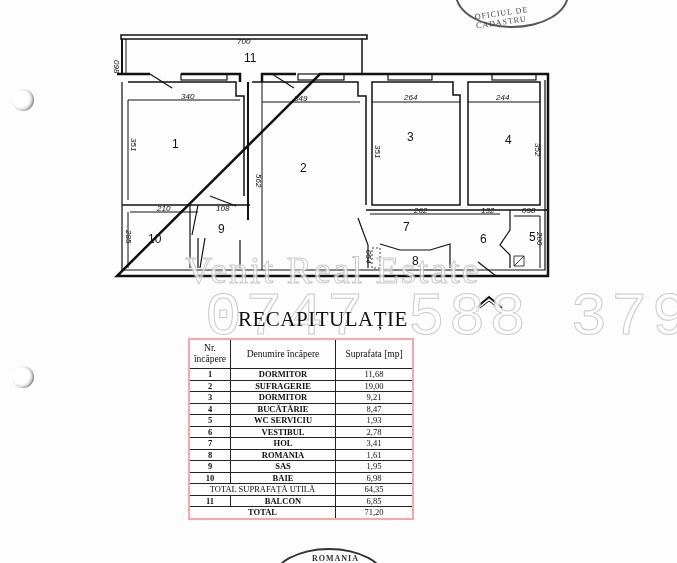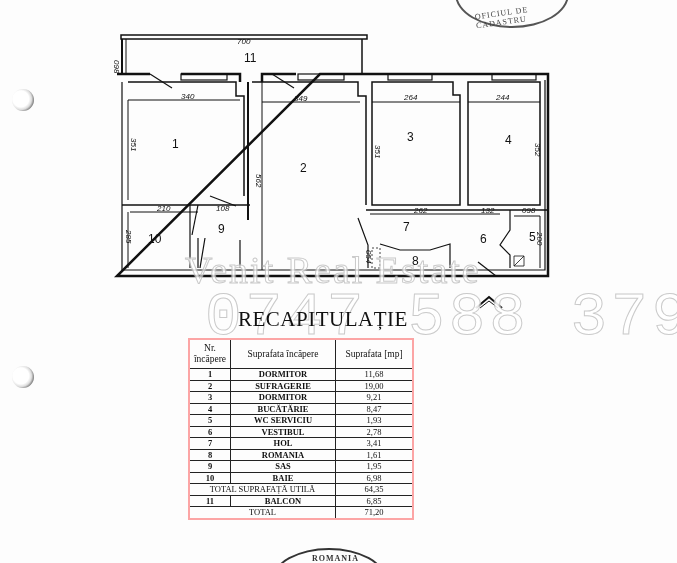--- a/index.html
+++ b/index.html
@@ -136,21 +136,21 @@
 
 <div class="wm wm1">Venit Real Estate</div>
 <div class="wm wm2">0747 588 379</div>
 
 <div class="title">RECAPITULAȚIE</div>
 
 <table class="recap">
   <thead>
     <tr>
       <th>Nr. încăpere</th>
-      <th>Suprafata încăpere</th>
+      <th>Denumire încăpere</th>
       <th>Suprafata [mp]</th>
     </tr>
   </thead>
   <tbody>
     <tr>
         <td class="nr">1</td>
         <td class="name">DORMITOR</td>
         <td class="area">11,68</td>
       </tr>
     <tr>
@@ -201,17 +201,17 @@
     <tr>
         <td colspan="2" style="font-weight:normal;text-align:center;">TOTAL SUPRAFAȚĂ UTILĂ</td>
         <td class="area">64,35</td>
       </tr>
     <tr>
         <td class="nr">11</td>
         <td class="name">BALCON</td>
         <td class="area">6,85</td>
       </tr>
     <tr>
-        <td colspan="2" style="font-weight:normal;">TOTAL</td>
+        <td colspan="2" style="font-weight:bold;">TOTAL</td>
         <td class="area">71,20</td>
       </tr>
   </tbody>
 </table>
 
 </body></html>

